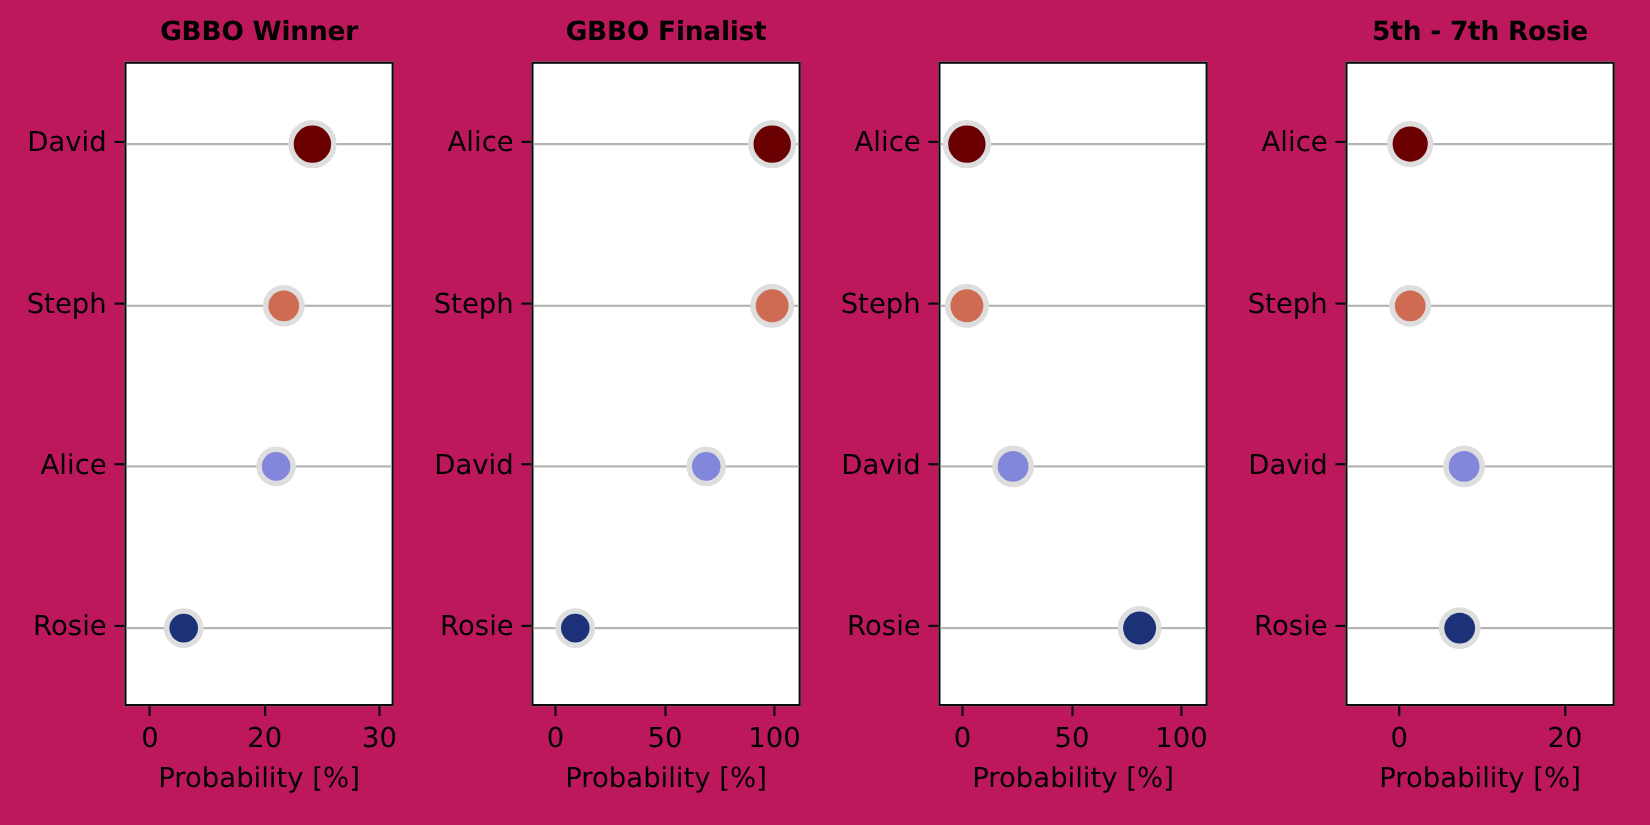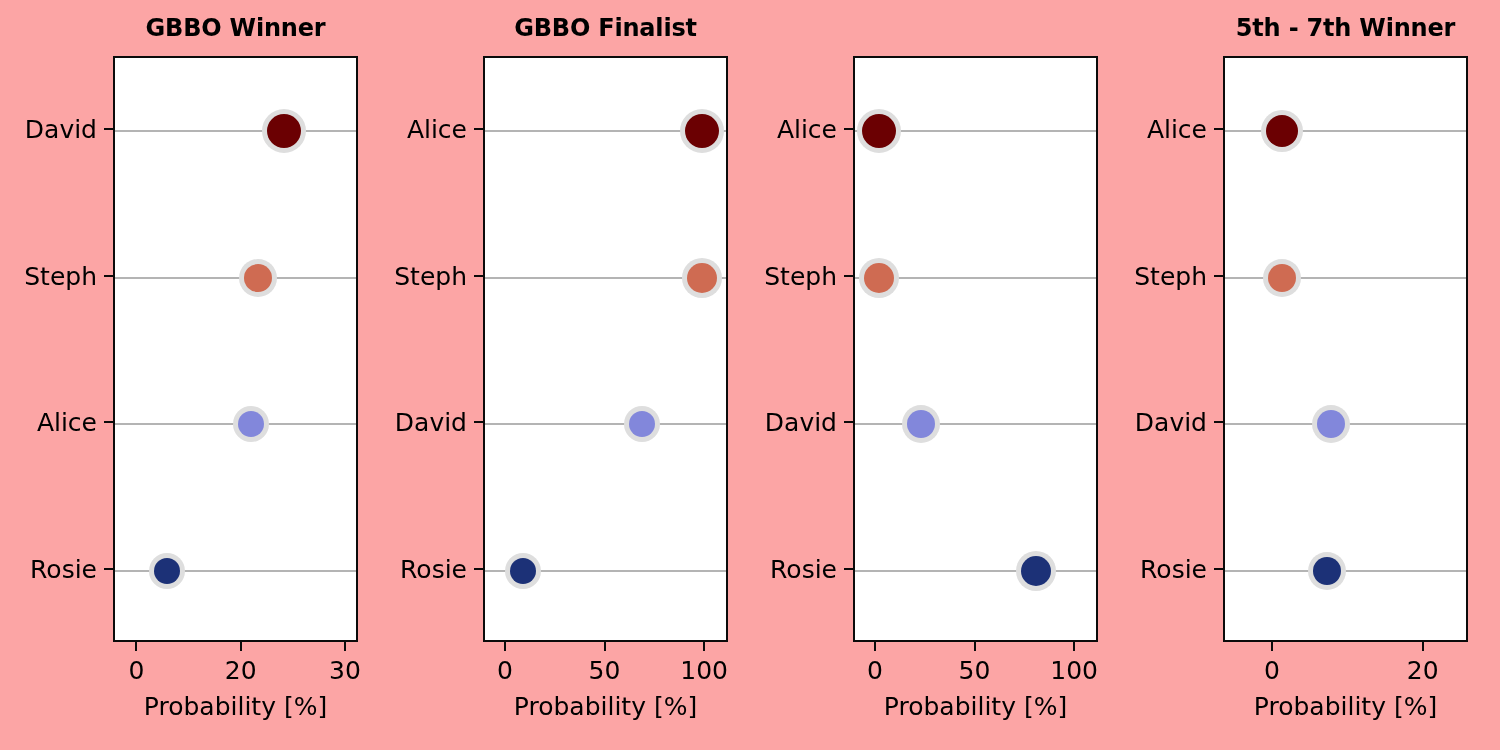--- a/index.html
+++ b/index.html
@@ -10,21 +10,21 @@
   body {
     width: 1500px;
     height: 750px;
     font-family: "DejaVu Sans", sans-serif;
     overflow: hidden;
   }
   #figure {
     position: relative;
     width: 1500px;
     height: 750px;
-    background: #fca5a5;
+    background: #be185d;
   }
   .panel {
     position: absolute;
     top: 0;
     height: 750px;
     width: 375px;
   }
   .panel-title {
     position: absolute;
     left: 0;
@@ -179,21 +179,21 @@
       <div class="ytick-label" style="right: 278px; top: 568.75px;">Rosie</div>
       <div class="xtick-mark" style="left: 134.911px; top: 642px;"></div>
       <div class="xtick-label" style="left: 134.911px; top: 656px;">0</div>
       <div class="xtick-mark" style="left: 234.504px; top: 642px;"></div>
       <div class="xtick-label" style="left: 234.504px; top: 656px;">50</div>
       <div class="xtick-mark" style="left: 334.098px; top: 642px;"></div>
       <div class="xtick-label" style="left: 334.098px; top: 656px;">100</div>
       <div class="xlabel" style="left: 113px; width: 245px; right: auto; top: 692px;">Probability [%]</div>
     </div>
     <div class="panel" style="left: 1110px; width: 375px;">
-      <div class="panel-title" style="left: 113px; width: 245px; right: auto;">5th - 7th Winner</div>
+      <div class="panel-title" style="left: 113px; width: 245px; right: auto;">5th - 7th Rosie</div>
       <div class="axes" style="left: 113px; width: 245px;">
         <div class="gridline" style="top: 73.25px;"></div>
         <div class="gridline" style="top: 219.75px;"></div>
         <div class="gridline" style="top: 366.25px;"></div>
         <div class="gridline" style="top: 512.75px;"></div>
         <div class="marker" style="left: 56.5385px; top: 73.25px; width: 32px; height: 32px; background: rgb(107, 0, 2); box-shadow: rgb(222, 222, 222) 0px 0px 0px 5px;"></div>
         <div class="marker" style="left: 56.5385px; top: 219.75px; width: 28px; height: 28px; background: rgb(207, 107, 82); box-shadow: rgb(222, 222, 222) 0px 0px 0px 5px;"></div>
         <div class="marker" style="left: 105.538px; top: 366.25px; width: 28px; height: 28px; background: rgb(130, 135, 219); box-shadow: rgb(222, 222, 222) 0px 0px 0px 5px;"></div>
         <div class="marker" style="left: 101.769px; top: 512.75px; width: 28px; height: 28px; background: rgb(28, 49, 119); box-shadow: rgb(222, 222, 222) 0px 0px 0px 5px;"></div>
       </div>

